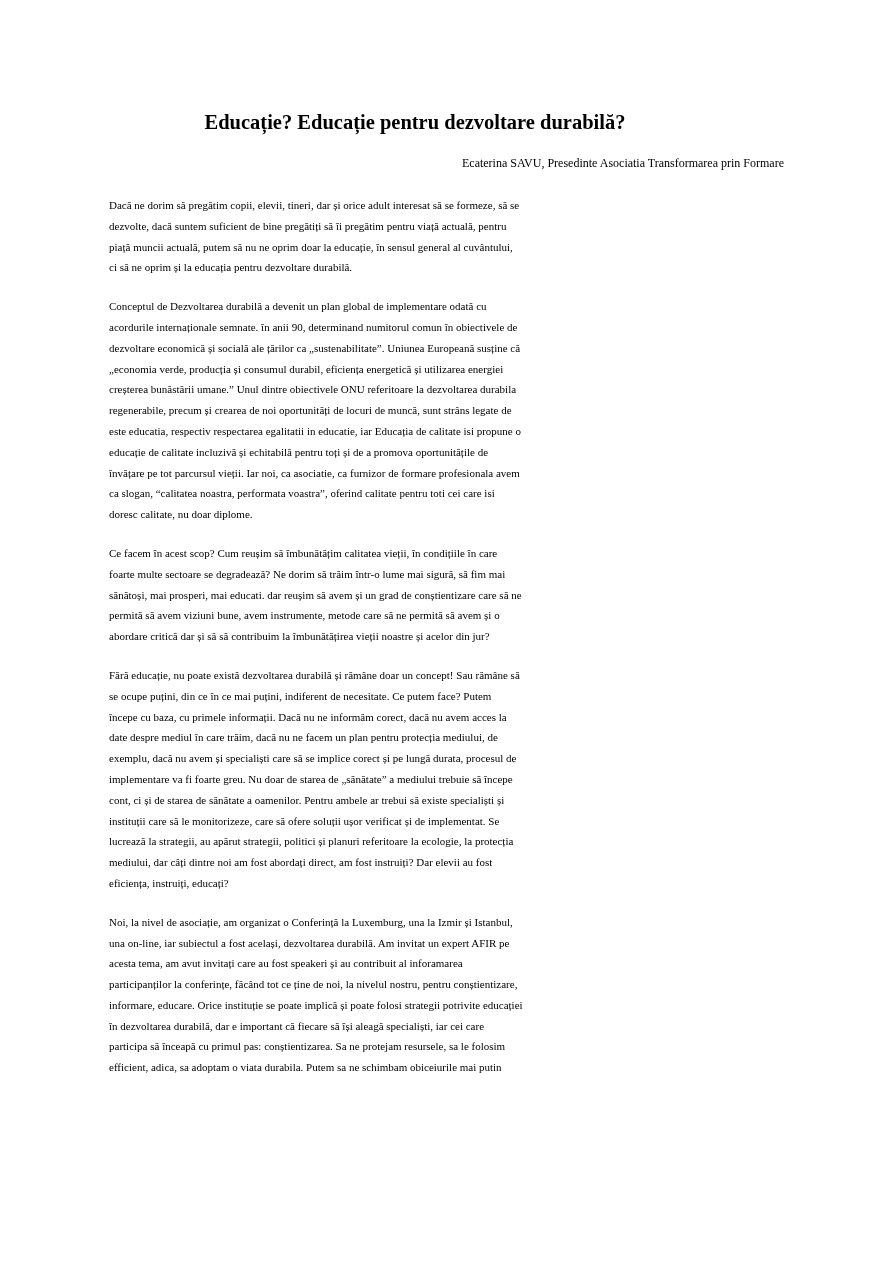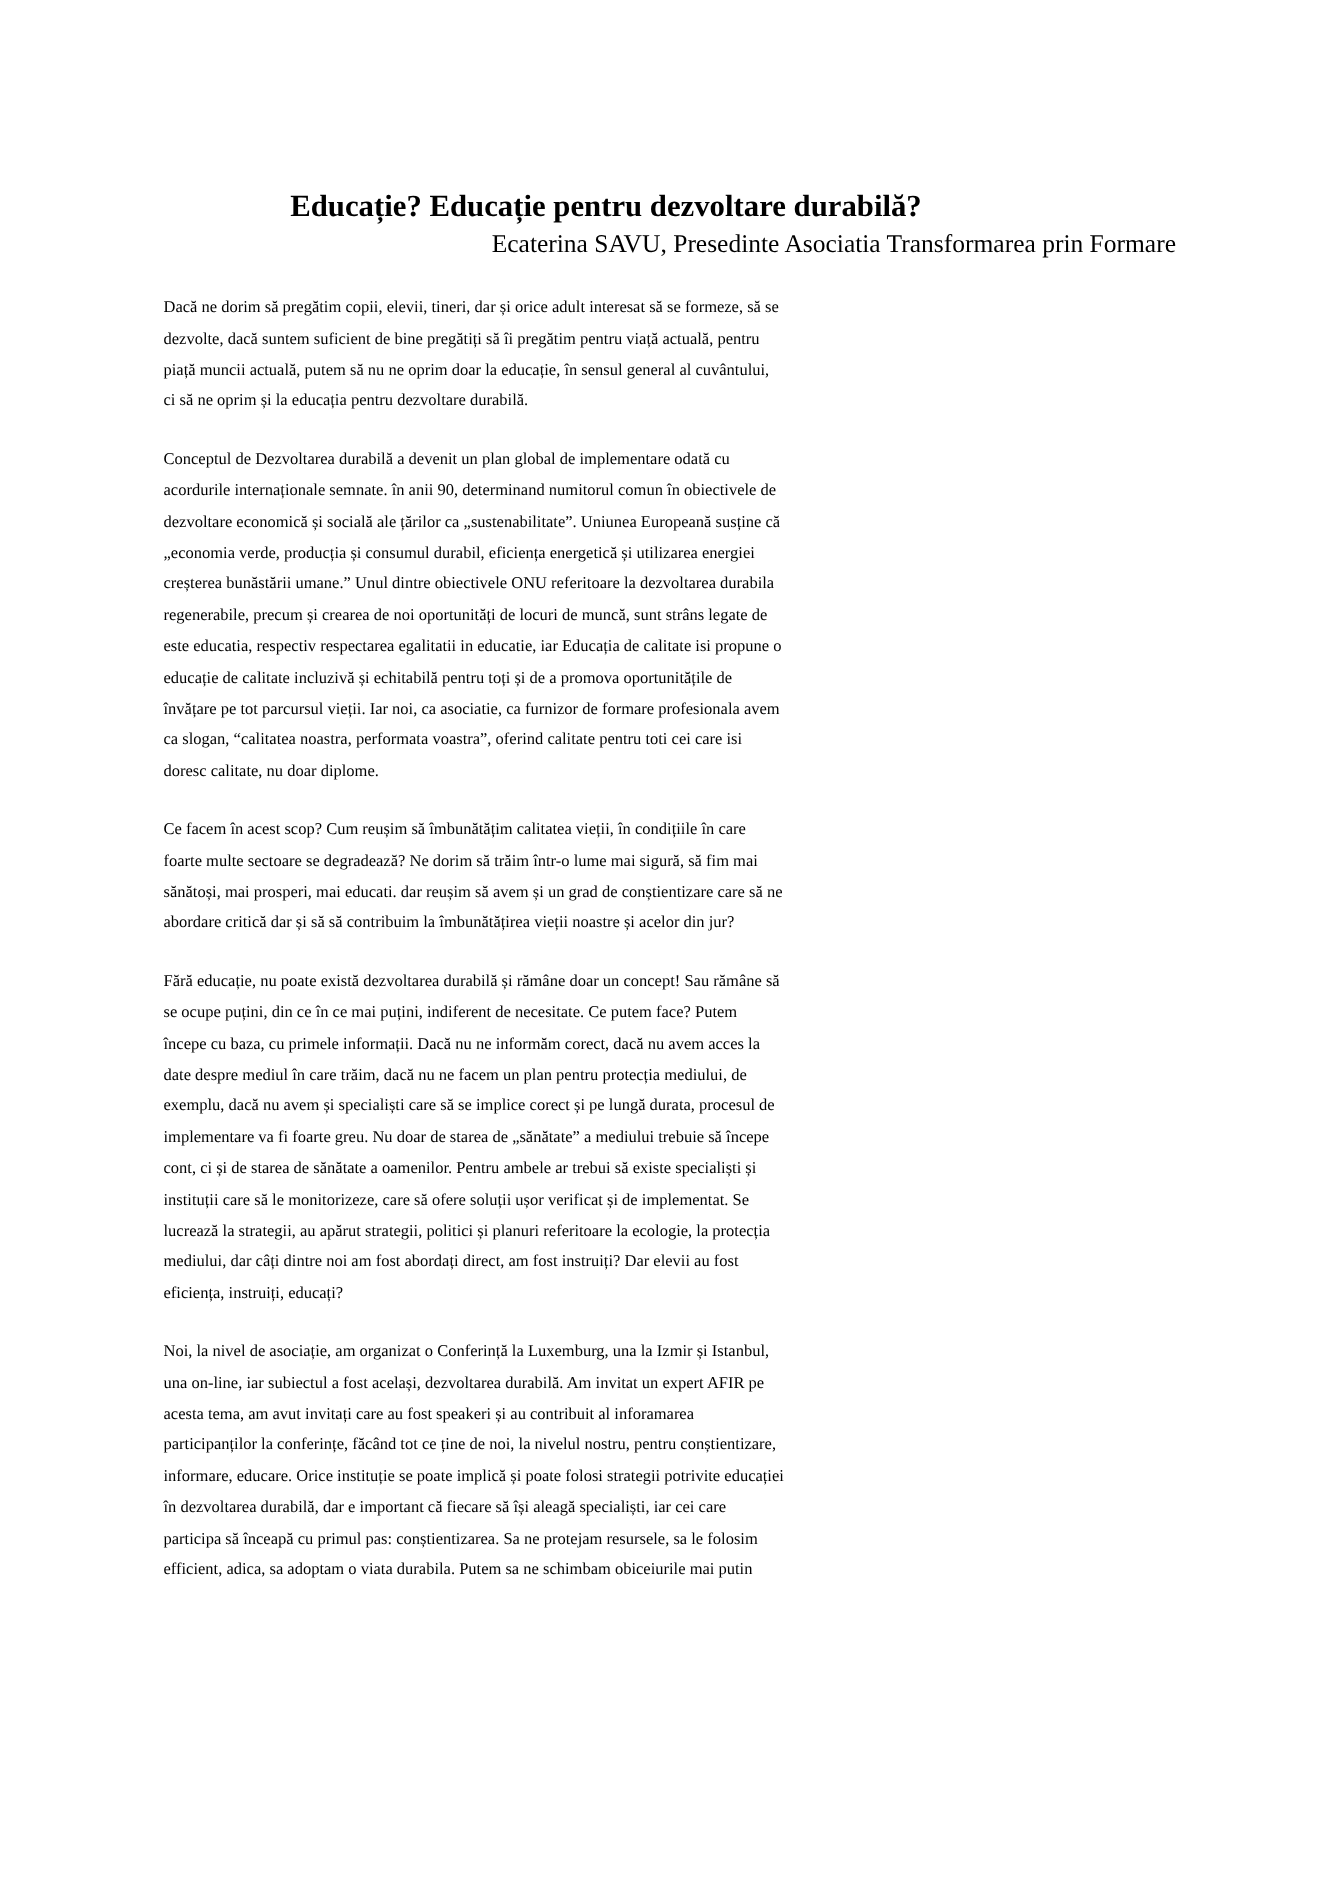--- a/index.html
+++ b/index.html
@@ -1,21 +1,21 @@
 <!DOCTYPE html>
 <html><head>
 <meta charset="utf-8">
 <style>
   html, body { margin: 0; padding: 0; background: #ffffff; }
   body { width: 892px; height: 1262px; position: relative; overflow: hidden;
          font-family: "Liberation Serif", "DejaVu Serif", serif; color: #000; }
   .page { position: absolute; left: 0; top: 0; width: 892px; height: 1262px; }
   .title { position: absolute; left: 0; width: 776px; top: 108px; text-align: center;
-           font-weight: bold; font-size: 20.5px; line-height: 28px; margin: 16px; }
-  .author { position: absolute; right: 108px; top: 152px; font-size: 17px; line-height: 22px; margin: 0; }
+           font-weight: bold; font-size: 20.5px; line-height: 28px; margin: 0; padding-left: 27px; }
+  .author { position: absolute; right: 108px; top: 152px; font-size: 12px; line-height: 22px; margin: 0; }
   .body { position: absolute; left: 109px; top: 195px; width: 680px; }
   .body p { margin: 0 0 18px 0; font-size: 11px; line-height: 20.8px; }
   .line { display: block; white-space: nowrap; }
 </style>
 </head>
 <body>
 
 <div class="page">
   <h1 class="title">Educație? Educație pentru dezvoltare durabilă?</h1>
   <p class="author">Ecaterina SAVU, Presedinte Asociatia Transformarea prin Formare</p>
@@ -36,20 +36,21 @@
         <span class="line">este educatia, respectiv respectarea egalitatii in educatie, iar Educația de calitate isi propune o</span>
         <span class="line">educație de calitate incluzivă și echitabilă pentru toți și de a promova oportunitățile de</span>
         <span class="line">învățare pe tot parcursul vieții. Iar noi, ca asociatie, ca furnizor de formare profesionala avem</span>
         <span class="line">ca slogan, “calitatea noastra, performata voastra”, oferind calitate pentru toti cei care isi</span>
         <span class="line">doresc calitate, nu doar diplome.</span>
       </p>
       <p>
         <span class="line">Ce facem în acest scop? Cum reușim să îmbunătățim calitatea vieții, în condițiile în care</span>
         <span class="line">foarte multe sectoare se degradează? Ne dorim să trăim într-o lume mai sigură, să fim mai</span>
         <span class="line">sănătoși, mai prosperi, mai educati. dar reușim să avem și un grad de conștientizare care să ne</span>
+        <span class="line">permită să avem viziuni bune, avem instrumente, metode care să ne permită să avem și o</span>
         <span class="line">abordare critică dar și să să contribuim la îmbunătățirea vieții noastre și acelor din jur?</span>
       </p>
       <p>
         <span class="line">Fără educație, nu poate există dezvoltarea durabilă și rămâne doar un concept! Sau rămâne să</span>
         <span class="line">se ocupe puțini, din ce în ce mai puțini, indiferent de necesitate. Ce putem face? Putem</span>
         <span class="line">începe cu baza, cu primele informații. Dacă nu ne informăm corect, dacă nu avem acces la</span>
         <span class="line">date despre mediul în care trăim, dacă nu ne facem un plan pentru protecția mediului, de</span>
         <span class="line">exemplu, dacă nu avem și specialiști care să se implice corect și pe lungă durata, procesul de</span>
         <span class="line">implementare va fi foarte greu. Nu doar de starea de „sănătate” a mediului trebuie să începe</span>
         <span class="line">cont, ci și de starea de sănătate a oamenilor. Pentru ambele ar trebui să existe specialiști și</span>

